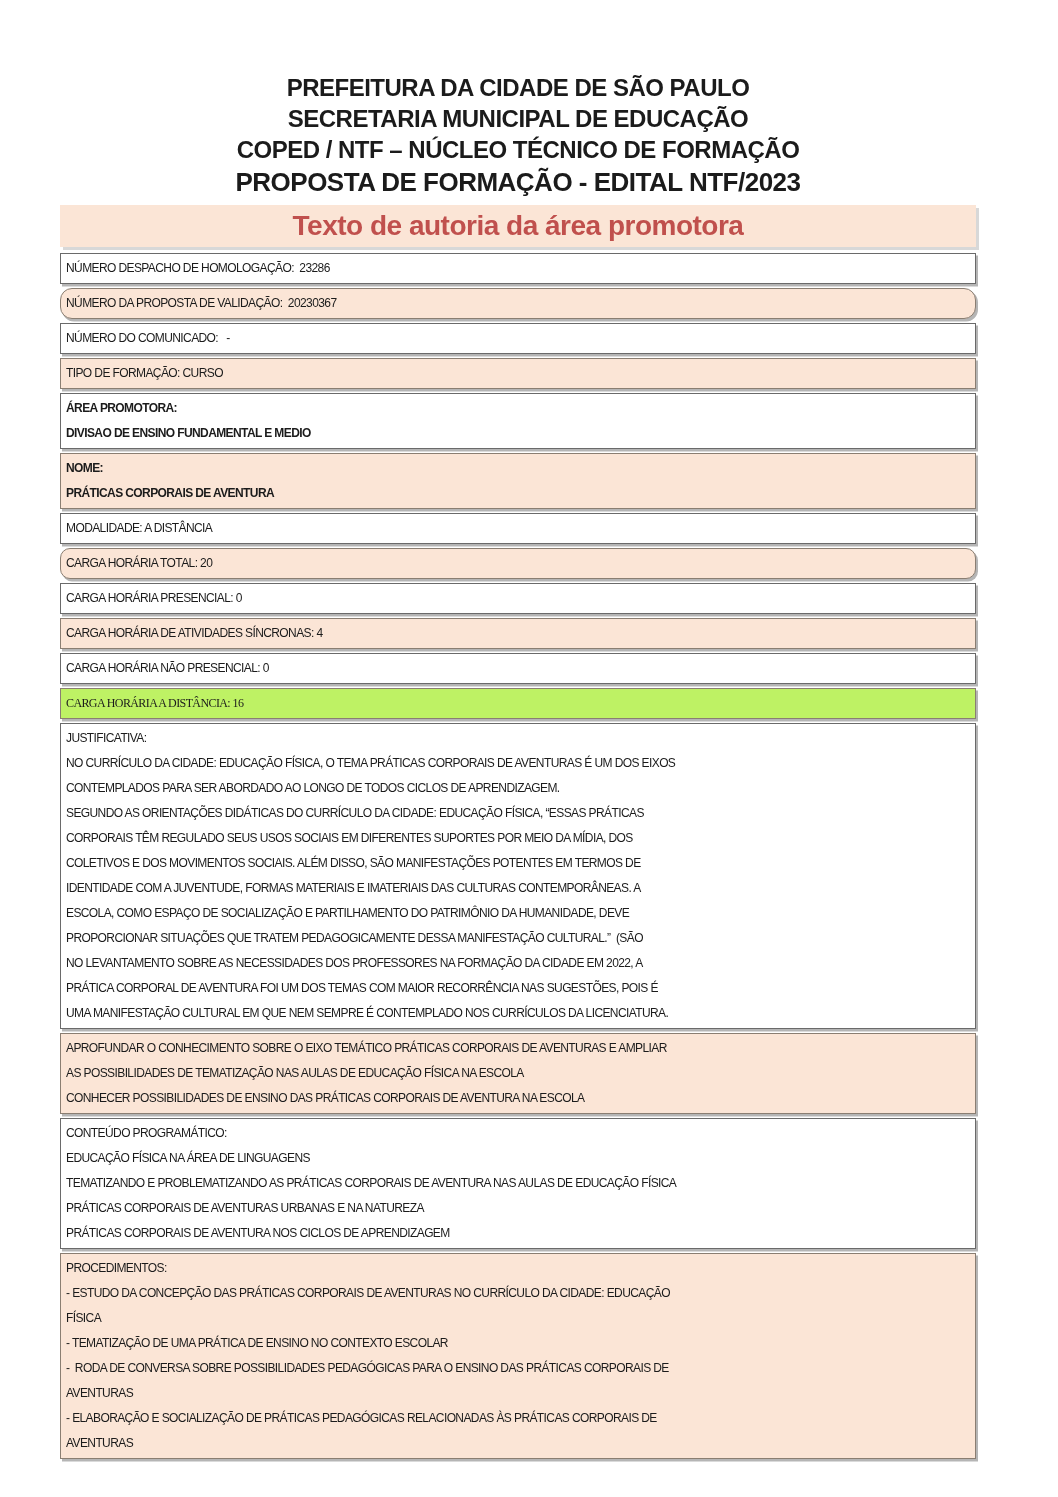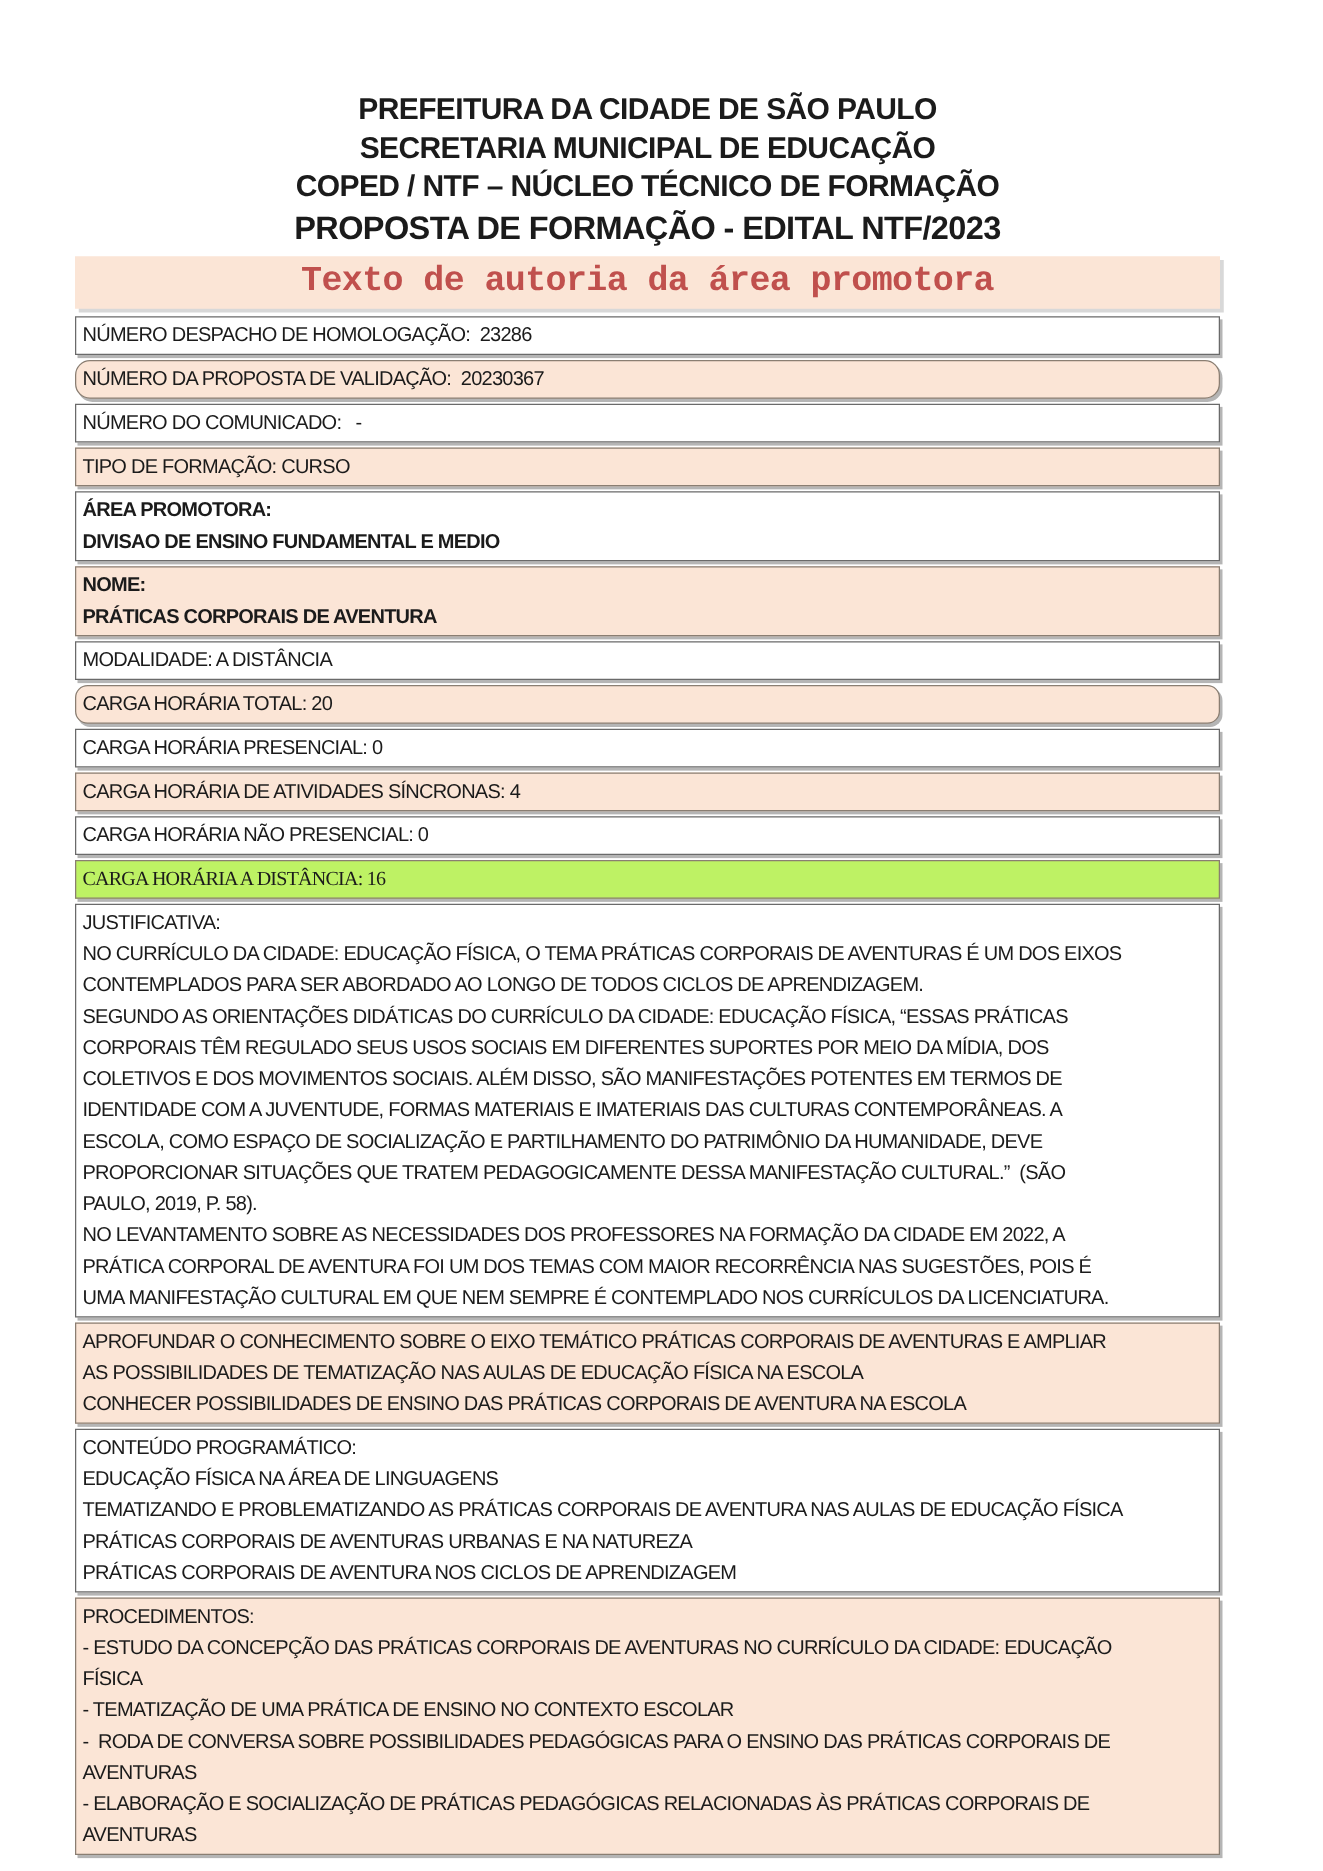--- a/index.html
+++ b/index.html
@@ -28,35 +28,34 @@
     margin-top: 6px;
     background: #FBE5D6;
     height: 42px;
     text-align: center;
     font-weight: bold;
     font-size: 28px;
     line-height: 42px;
     letter-spacing: -0.5px;
     white-space: pre;
     box-shadow: 3px 3px 0 #d8d8d8;
-    font-family: Liberation Mono, monospace;
   }
   
   #form-table { margin-top: 6px; }
   .row {
     border: 1.5px solid #6a6a6a;
     box-shadow: 2px 2.5px 0 #b5b5b5;
     background: #ffffff;
     padding: 2px 6px 2px 5px;
     margin-bottom: 4px;
   }
   .row.shaded { background: #FBE5D6; border-color: #8a7e72; }
   .row.bold .cell-line { font-weight: bold; }
   .cell-line {
-    font-size: 16px;
+    font-size: 12px;
     line-height: 25px;
     letter-spacing: -0.6px;
     white-space: pre;
   }
 </style>
 </head>
 <body>
 
 <div id="page">
   <div id="content">
@@ -112,21 +111,20 @@
         <div class="row">
           <div class="cell-line">JUSTIFICATIVA:</div>
           <div class="cell-line">NO CURRÍCULO DA CIDADE: EDUCAÇÃO FÍSICA, O TEMA PRÁTICAS CORPORAIS DE AVENTURAS É UM DOS EIXOS</div>
           <div class="cell-line">CONTEMPLADOS PARA SER ABORDADO AO LONGO DE TODOS CICLOS DE APRENDIZAGEM.</div>
           <div class="cell-line">SEGUNDO AS ORIENTAÇÕES DIDÁTICAS DO CURRÍCULO DA CIDADE: EDUCAÇÃO FÍSICA, “ESSAS PRÁTICAS</div>
           <div class="cell-line">CORPORAIS TÊM REGULADO SEUS USOS SOCIAIS EM DIFERENTES SUPORTES POR MEIO DA MÍDIA, DOS</div>
           <div class="cell-line">COLETIVOS E DOS MOVIMENTOS SOCIAIS. ALÉM DISSO, SÃO MANIFESTAÇÕES POTENTES EM TERMOS DE</div>
           <div class="cell-line">IDENTIDADE COM A JUVENTUDE, FORMAS MATERIAIS E IMATERIAIS DAS CULTURAS CONTEMPORÂNEAS. A</div>
           <div class="cell-line">ESCOLA, COMO ESPAÇO DE SOCIALIZAÇÃO E PARTILHAMENTO DO PATRIMÔNIO DA HUMANIDADE, DEVE</div>
           <div class="cell-line">PROPORCIONAR SITUAÇÕES QUE TRATEM PEDAGOGICAMENTE DESSA MANIFESTAÇÃO CULTURAL.”  (SÃO</div>
-          <div class="cell-line">PAULO, 2019, P. 58).</div>
           <div class="cell-line">NO LEVANTAMENTO SOBRE AS NECESSIDADES DOS PROFESSORES NA FORMAÇÃO DA CIDADE EM 2022, A</div>
           <div class="cell-line">PRÁTICA CORPORAL DE AVENTURA FOI UM DOS TEMAS COM MAIOR RECORRÊNCIA NAS SUGESTÕES, POIS É</div>
           <div class="cell-line">UMA MANIFESTAÇÃO CULTURAL EM QUE NEM SEMPRE É CONTEMPLADO NOS CURRÍCULOS DA LICENCIATURA.</div>
         </div>
         <div class="row shaded" style="background: rgb(251, 229, 214);">
           <div class="cell-line">APROFUNDAR O CONHECIMENTO SOBRE O EIXO TEMÁTICO PRÁTICAS CORPORAIS DE AVENTURAS E AMPLIAR</div>
           <div class="cell-line">AS POSSIBILIDADES DE TEMATIZAÇÃO NAS AULAS DE EDUCAÇÃO FÍSICA NA ESCOLA</div>
           <div class="cell-line">CONHECER POSSIBILIDADES DE ENSINO DAS PRÁTICAS CORPORAIS DE AVENTURA NA ESCOLA</div>
         </div>
         <div class="row">

